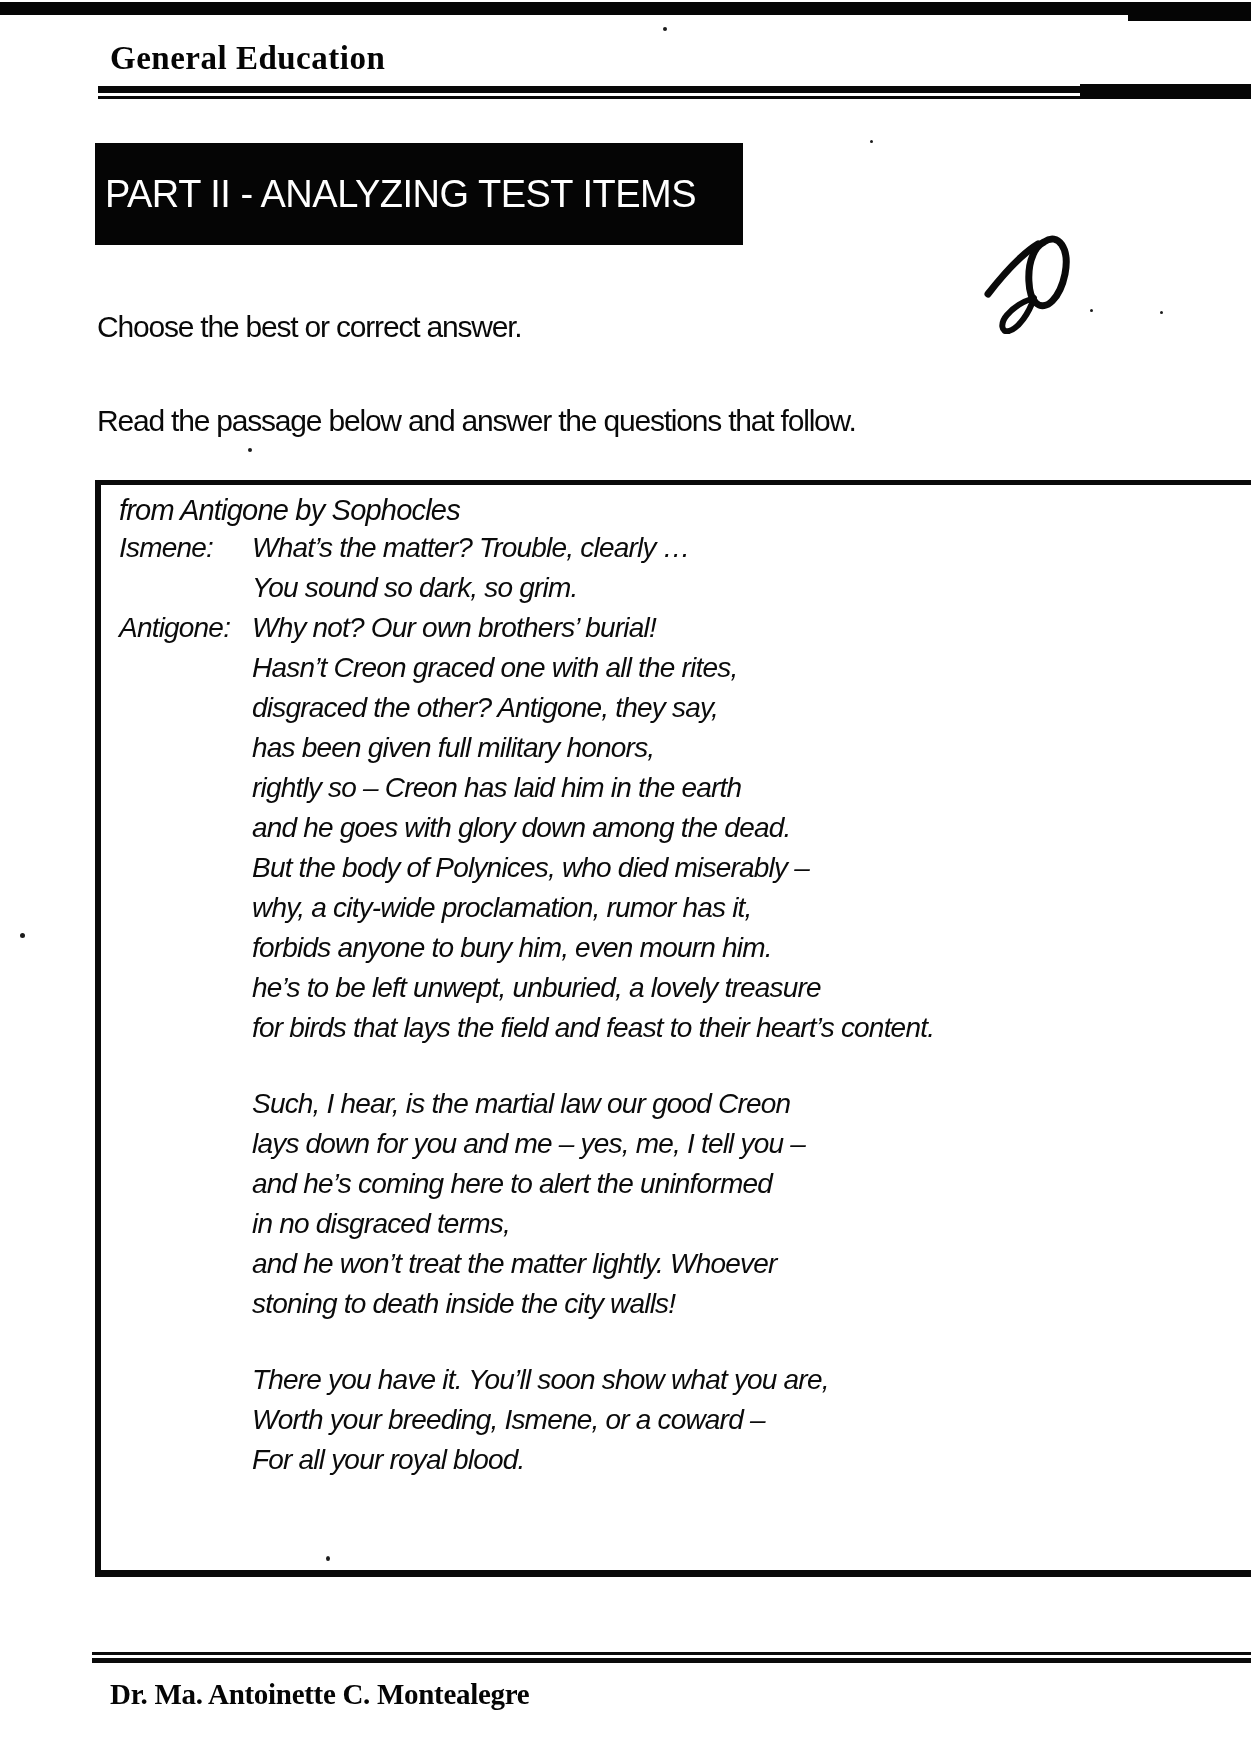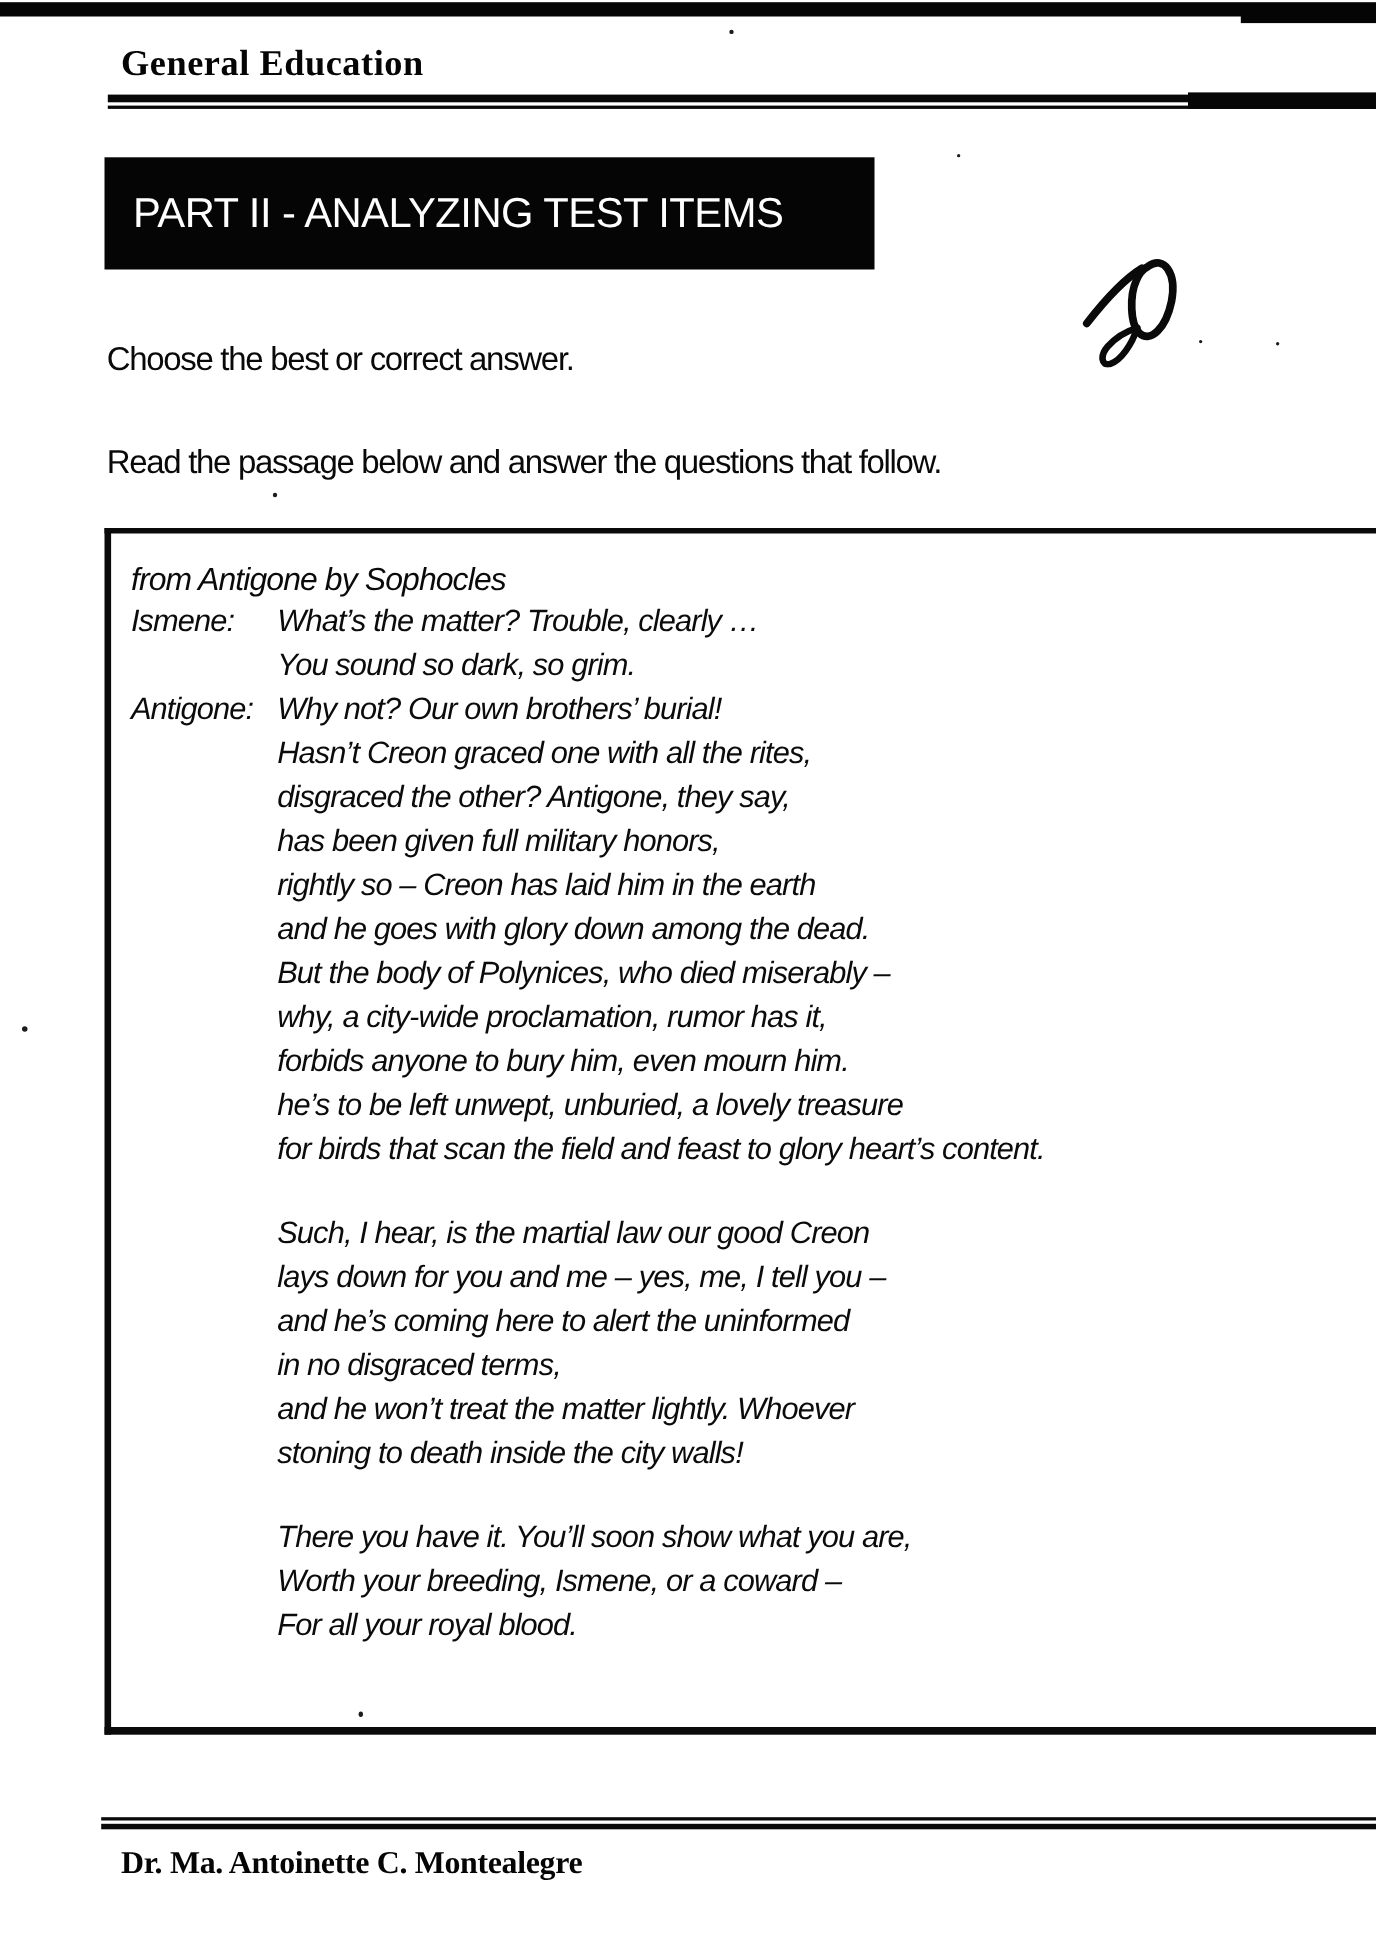--- a/index.html
+++ b/index.html
@@ -26,24 +26,24 @@
   
   .course-title {
     position:absolute; left:110px; top:40px;
     font-family:"Liberation Serif", serif;
     font-weight:700; font-size:33px; letter-spacing:0.5px;
     color:#050505;
   }
 
   
   .part-banner {
-    position:absolute; left:95px; top:143px; width:700px; height:102px;
+    position:absolute; left:95px; top:143px; width:648px; height:102px;
     background:#050505;
     display:flex; align-items:center;
-    padding-left:26px; box-sizing:border-box;
+    padding-left:10px; box-sizing:border-box;
   }
   .part-banner span {
     color:#ffffff; font-size:38px; letter-spacing:-0.5px;
     font-family:"Liberation Sans", sans-serif;
   }
 
   
   .handwritten { position:absolute; left:980px; top:230px; }
 
   
@@ -54,21 +54,21 @@
   .instr-choose { top:310px; }
   .instr-read { top:404px; }
 
   
   .passage-box {
     position:absolute; left:95px; top:480px; right:0; height:1097px;
     border-top:5px solid #0a0a0a;
     border-left:6px solid #0a0a0a;
     border-bottom:7px solid #0a0a0a;
     box-sizing:border-box;
-    padding:24px 20px 0 18px;
+    padding:7px 20px 0 18px;
   }
   .passage-source {
     margin:0; font-style:italic; font-size:29px; letter-spacing:-0.8px;
     line-height:36px; color:#0a0a0a;
   }
   .passage-lines { }
   .stanza + .stanza { margin-top:36px; }
   .passage-row {
     display:grid; grid-template-columns:133px 1fr;
     line-height:40px;
@@ -175,21 +175,21 @@
     <span class="verse">forbids anyone to bury him, even mourn him.</span>
   </div>
 
   <div class="passage-row">
     <span class="speaker"></span>
     <span class="verse">he’s to be left unwept, unburied, a lovely treasure</span>
   </div>
 
   <div class="passage-row">
     <span class="speaker"></span>
-    <span class="verse">for birds that scan the field and feast to glory heart’s content.</span>
+    <span class="verse">for birds that lays the field and feast to their heart’s content.</span>
   </div>
 </div>
         <div class="stanza">
   <div class="passage-row">
     <span class="speaker"></span>
     <span class="verse">Such, I hear, is the martial law our good Creon</span>
   </div>
 
   <div class="passage-row">
     <span class="speaker"></span>

